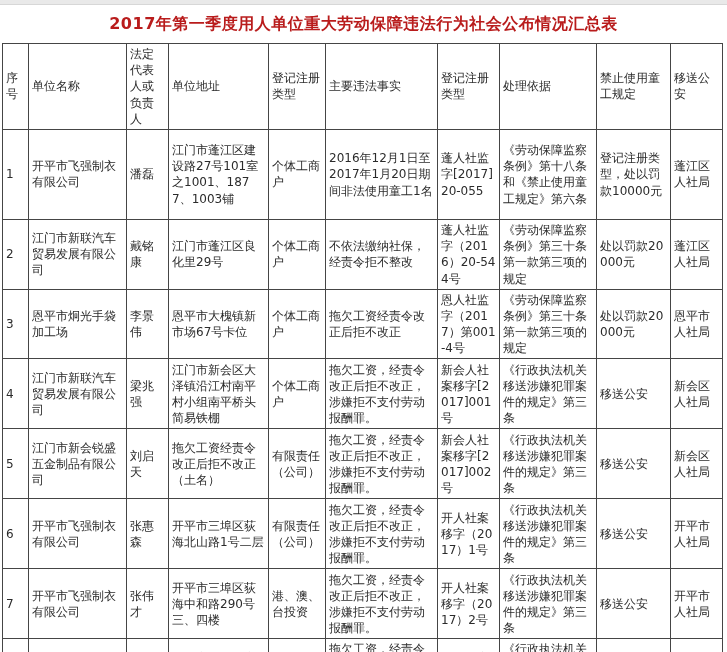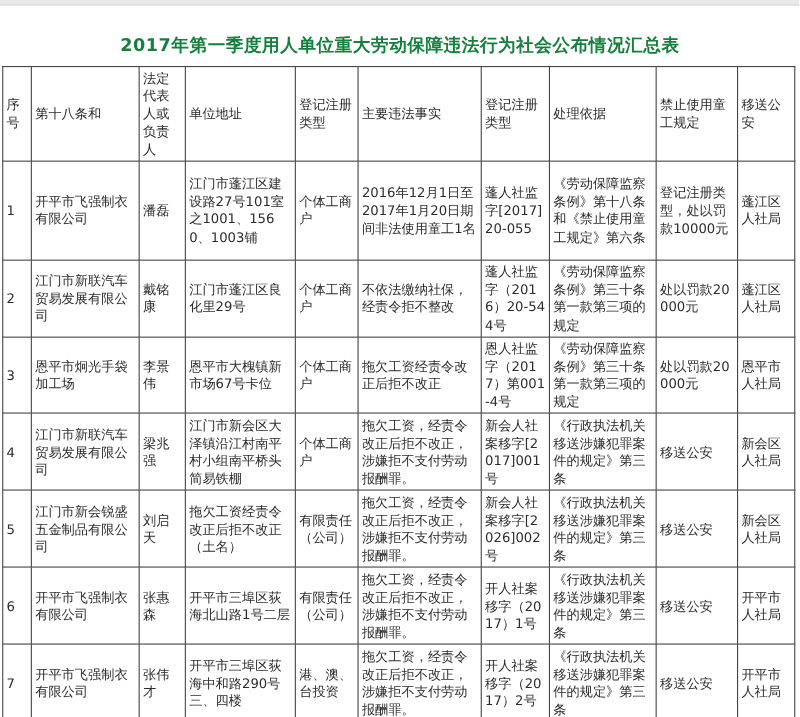--- a/index.html
+++ b/index.html
@@ -13,22 +13,22 @@
   }
   .top-strip {
     height:5px; width:100%;
     background:#e9e9e9;
     border-bottom:1px solid #d7d7d7;
   }
   .title {
     text-align:center;
     font-weight:bold;
     font-size:16px;
-    color:#15803d;
-    padding:26px 0 8px 0;
+    color:#b91c1c;
+    padding:9px 0 8px 0;
     letter-spacing:0.5px;
   }
   table.report {
     border-collapse:collapse;
     table-layout:fixed;
     width:720px;
     margin-left:2px;
   }
   .report th, .report td {
     border:1px solid #454545;
@@ -68,37 +68,37 @@
         <col style="width:57px">
         <col style="width:112px">
       <col style="width:62px">
         <col style="width:97px">
         <col style="width:74px">
       <col style="width:52px">
     </colgroup>
     <thead>
       <tr>
         <th>序号</th>
-        <th>第十八条和</th>
+        <th>单位名称</th>
         <th>法定代表人或负责人</th>
         <th>单位地址</th>
         <th>登记注册类型</th>
         <th>主要违法事实</th>
         <th>登记注册类型</th>
         <th>处理依据</th>
         <th>禁止使用童工规定</th>
         <th>移送公安</th>
       </tr>
     </thead>
     <tbody>
         <tr>
           <td>1</td>
           <td>开平市飞强制衣有限公司</td>
           <td>潘磊</td>
-          <td>江门市蓬江区建设路27号101室之1001、1560、1003铺</td>
+          <td>江门市蓬江区建设路27号101室之1001、1877、1003铺</td>
           <td>个体工商户</td>
           <td>2016年12月1日至2017年1月20日期间非法使用童工1名</td>
           <td>蓬人社监字[2017]20-055</td>
           <td>《劳动保障监察条例》第十八条和《禁止使用童工规定》第六条</td>
           <td>登记注册类型，处以罚款10000元</td>
           <td>蓬江区人社局</td>
         </tr>
         <tr>
           <td>2</td>
           <td>江门市新联汽车贸易发展有限公司</td>
@@ -135,21 +135,21 @@
           <td>移送公安</td>
           <td>新会区人社局</td>
         </tr>
         <tr>
           <td>5</td>
           <td>江门市新会锐盛五金制品有限公司</td>
           <td>刘启天</td>
           <td>拖欠工资经责令改正后拒不改正（土名）</td>
           <td>有限责任（公司）</td>
           <td>拖欠工资，经责令改正后拒不改正，涉嫌拒不支付劳动报酬罪。</td>
-          <td>新会人社案移字[2026]002号</td>
+          <td>新会人社案移字[2017]002号</td>
           <td>《行政执法机关移送涉嫌犯罪案件的规定》第三条</td>
           <td>移送公安</td>
           <td>新会区人社局</td>
         </tr>
         <tr>
           <td>6</td>
           <td>开平市飞强制衣有限公司</td>
           <td>张惠森</td>
           <td>开平市三埠区荻海北山路1号二层</td>
           <td>有限责任（公司）</td>

